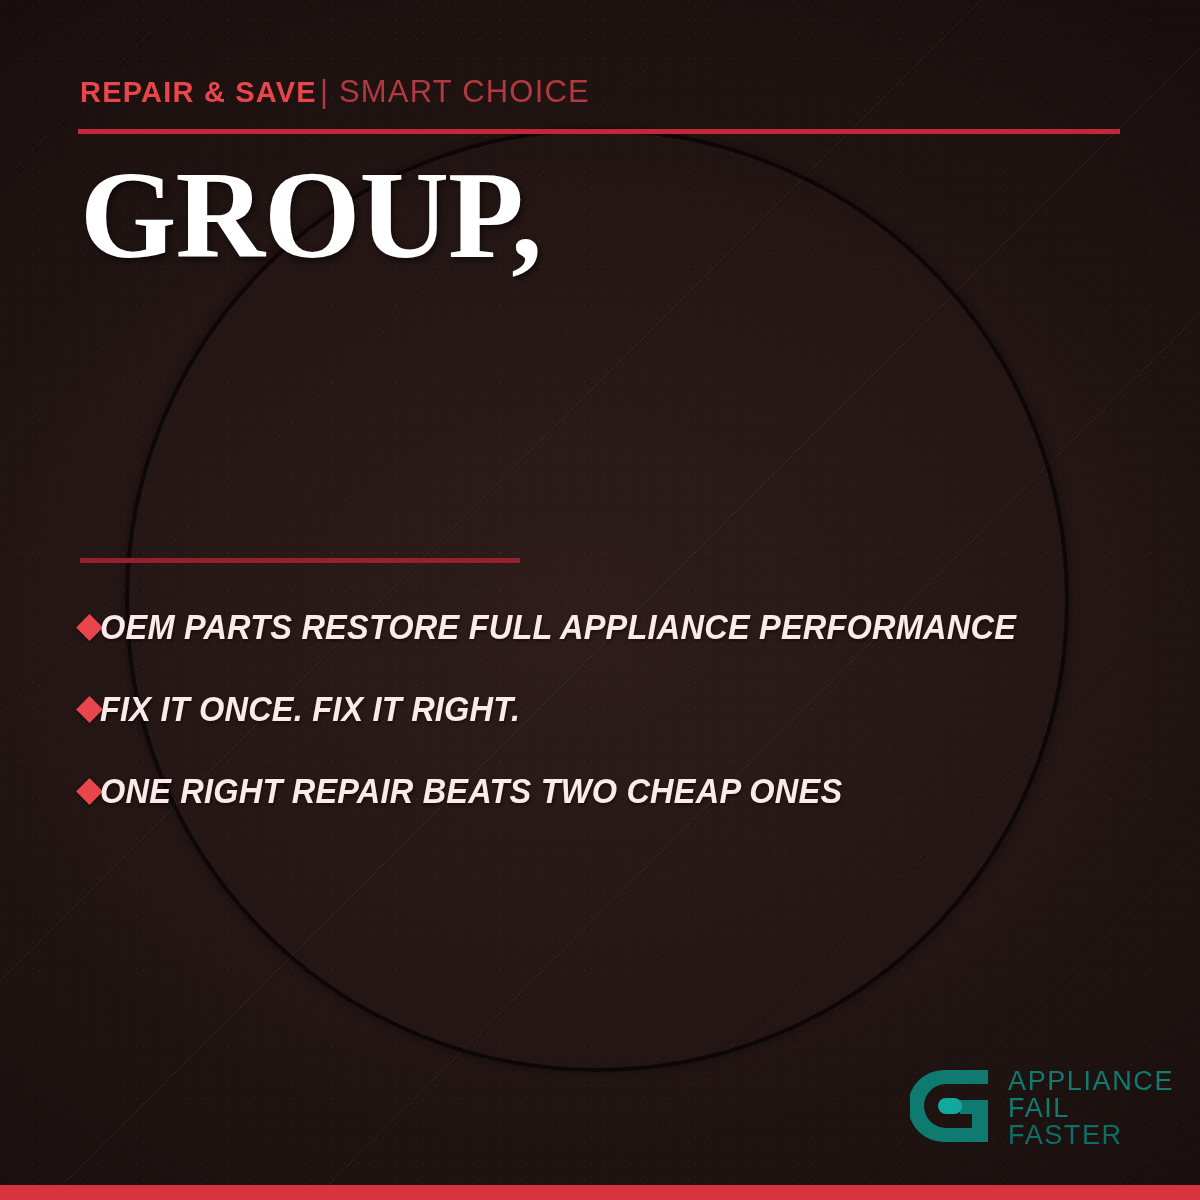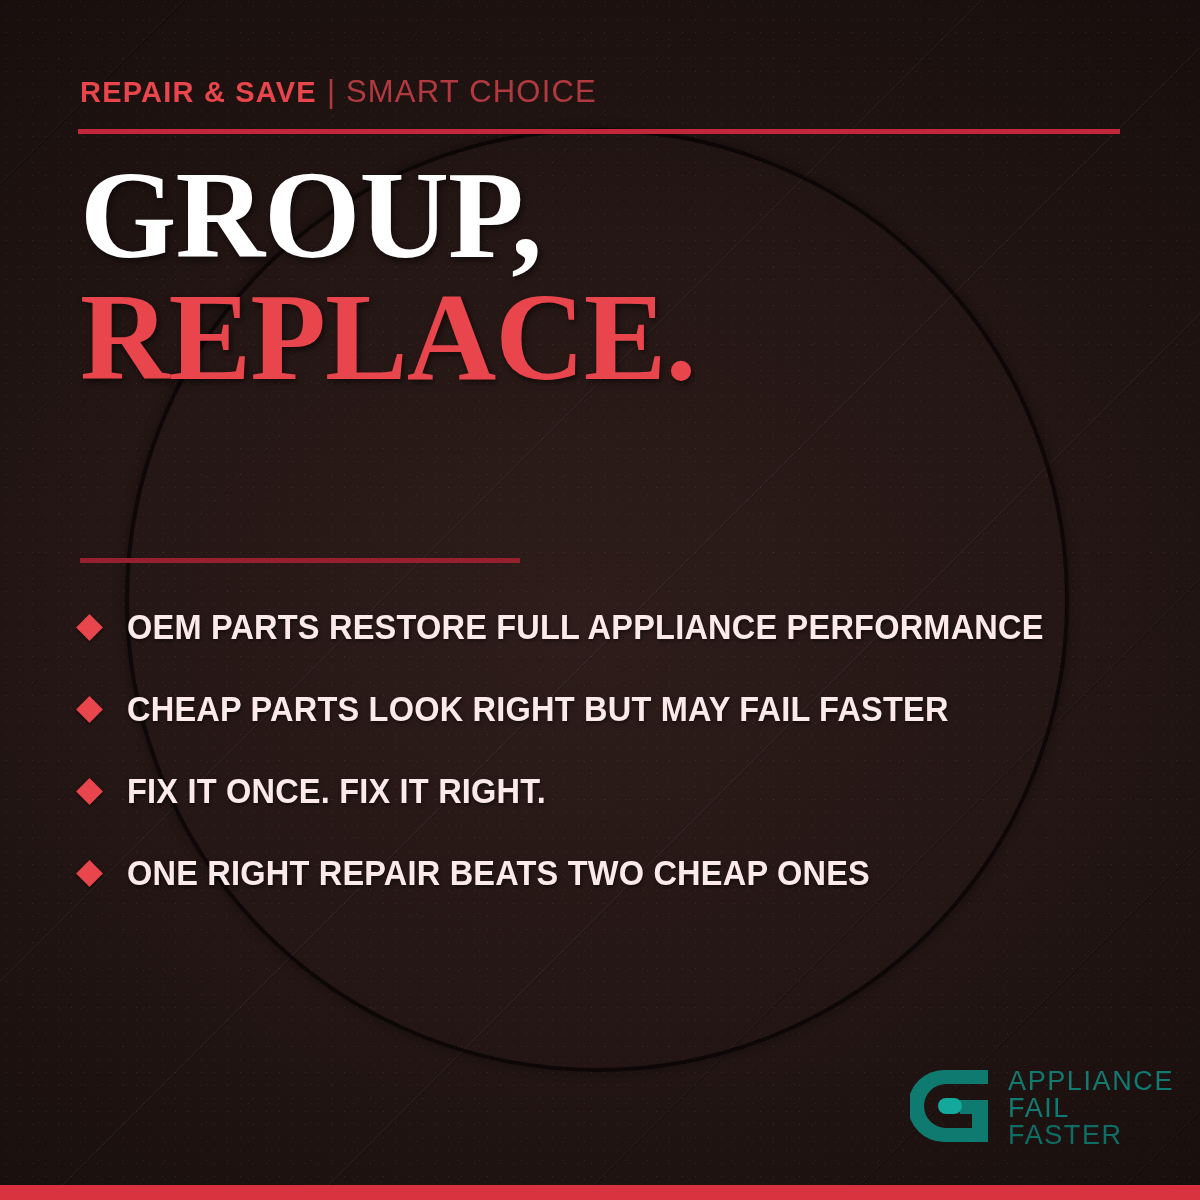--- a/index.html
+++ b/index.html
@@ -54,21 +54,21 @@
     width:944px; height:944px;
     border-radius:50%;
     border:4px solid rgba(0,0,0,0.62);
     box-shadow:0 0 10px 2px rgba(0,0,0,0.25);
     pointer-events:none;
   }
 
   
   .eyebrow{
     position:absolute; left:80px; top:74px;
-    display:flex; align-items:baseline; gap:10px;
+    display:flex; align-items:baseline; gap:3px;
     white-space:nowrap;
   }
   .eyebrow-main{
     font-size:29px; font-weight:bold;
     letter-spacing:1.2px;
     color:#e8454c;
   }
   .eyebrow-sub{
     font-size:31px; font-weight:normal;
     letter-spacing:1.2px;
@@ -100,22 +100,23 @@
     background:#97202f;
   }
 
   
   .bullets{
     position:absolute; left:80px; top:586px;
     width:1070px;
   }
   .bullet{
     display:flex; align-items:center;
-    gap:28px;
+    gap:1px;
     height:82px;
+    font-style:italic;
   }
   .diamond{
     flex:0 0 auto;
     width:19px; height:19px;
     background:#e8454c;
     transform:rotate(45deg);
     box-shadow:1px 1px 3px rgba(0,0,0,0.5);
   }
   .bullet-text{
     font-size:35px;
@@ -164,33 +165,28 @@
   <div class="circle-deco"></div>
 
   <div class="eyebrow">
     <span class="eyebrow-main">REPAIR &amp; SAVE</span>
     <span class="eyebrow-sub">| SMART CHOICE</span>
   </div>
   <div class="rule-top"></div>
 
   <div class="headline">
     <span class="hl-line hl-white">GROUP,</span>
-    <span class="hl-line hl-red">REPLACE.</span>
   </div>
 
   <div class="rule-mid"></div>
 
   <div class="bullets">
     <div class="bullet">
       <span class="diamond"></span>
       <span class="bullet-text">OEM PARTS RESTORE FULL APPLIANCE PERFORMANCE</span>
-    </div>
-    <div class="bullet">
-      <span class="diamond"></span>
-      <span class="bullet-text">CHEAP PARTS LOOK RIGHT BUT MAY FAIL FASTER</span>
     </div>
     <div class="bullet">
       <span class="diamond"></span>
       <span class="bullet-text">FIX IT ONCE. FIX IT RIGHT.</span>
     </div>
     <div class="bullet">
       <span class="diamond"></span>
       <span class="bullet-text">ONE RIGHT REPAIR BEATS TWO CHEAP ONES</span>
     </div>
   </div>

